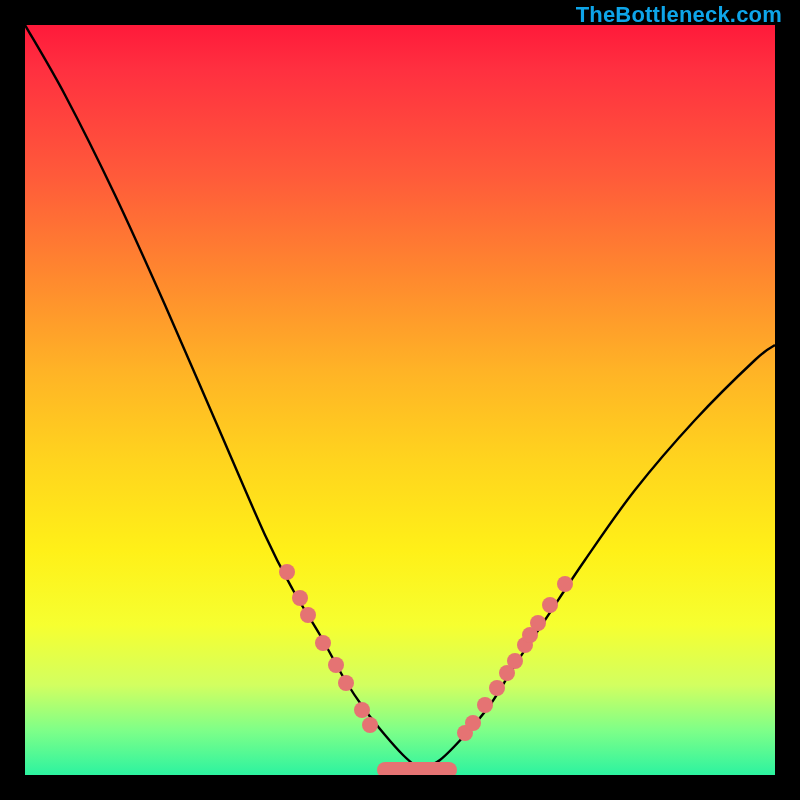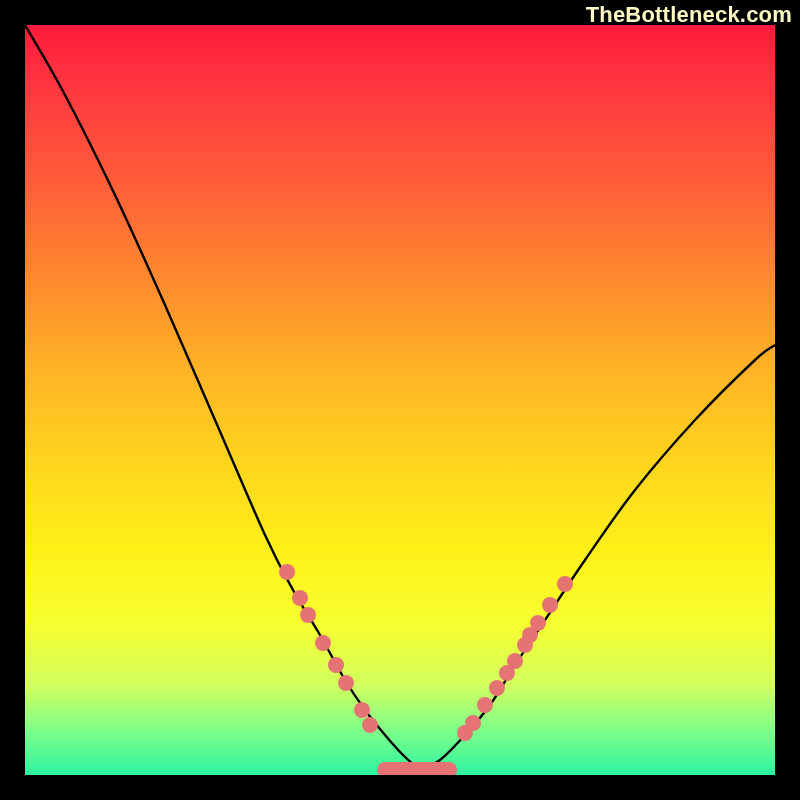--- a/index.html
+++ b/index.html
@@ -38,25 +38,25 @@
       #2cf3a0 100%);
   }
   svg.plot {
     position: absolute;
     left: 0;
     top: 0;
   }
   .watermark {
     position: absolute;
     top: 2px;
-    right: 8px;
+    right: 18px;
     font-family: Arial, Helvetica, sans-serif;
     font-size: 22px;
     font-weight: 600;
-    color: #fef9c3;
+    color: #0ea5e9;
     letter-spacing: 0.2px;
   }
 </style>
 </head>
 <body>
 
 <div class="frame">
   <div class="gradient"></div>
 
   <svg class="plot" width="750" height="750" viewBox="0 0 750 750">

